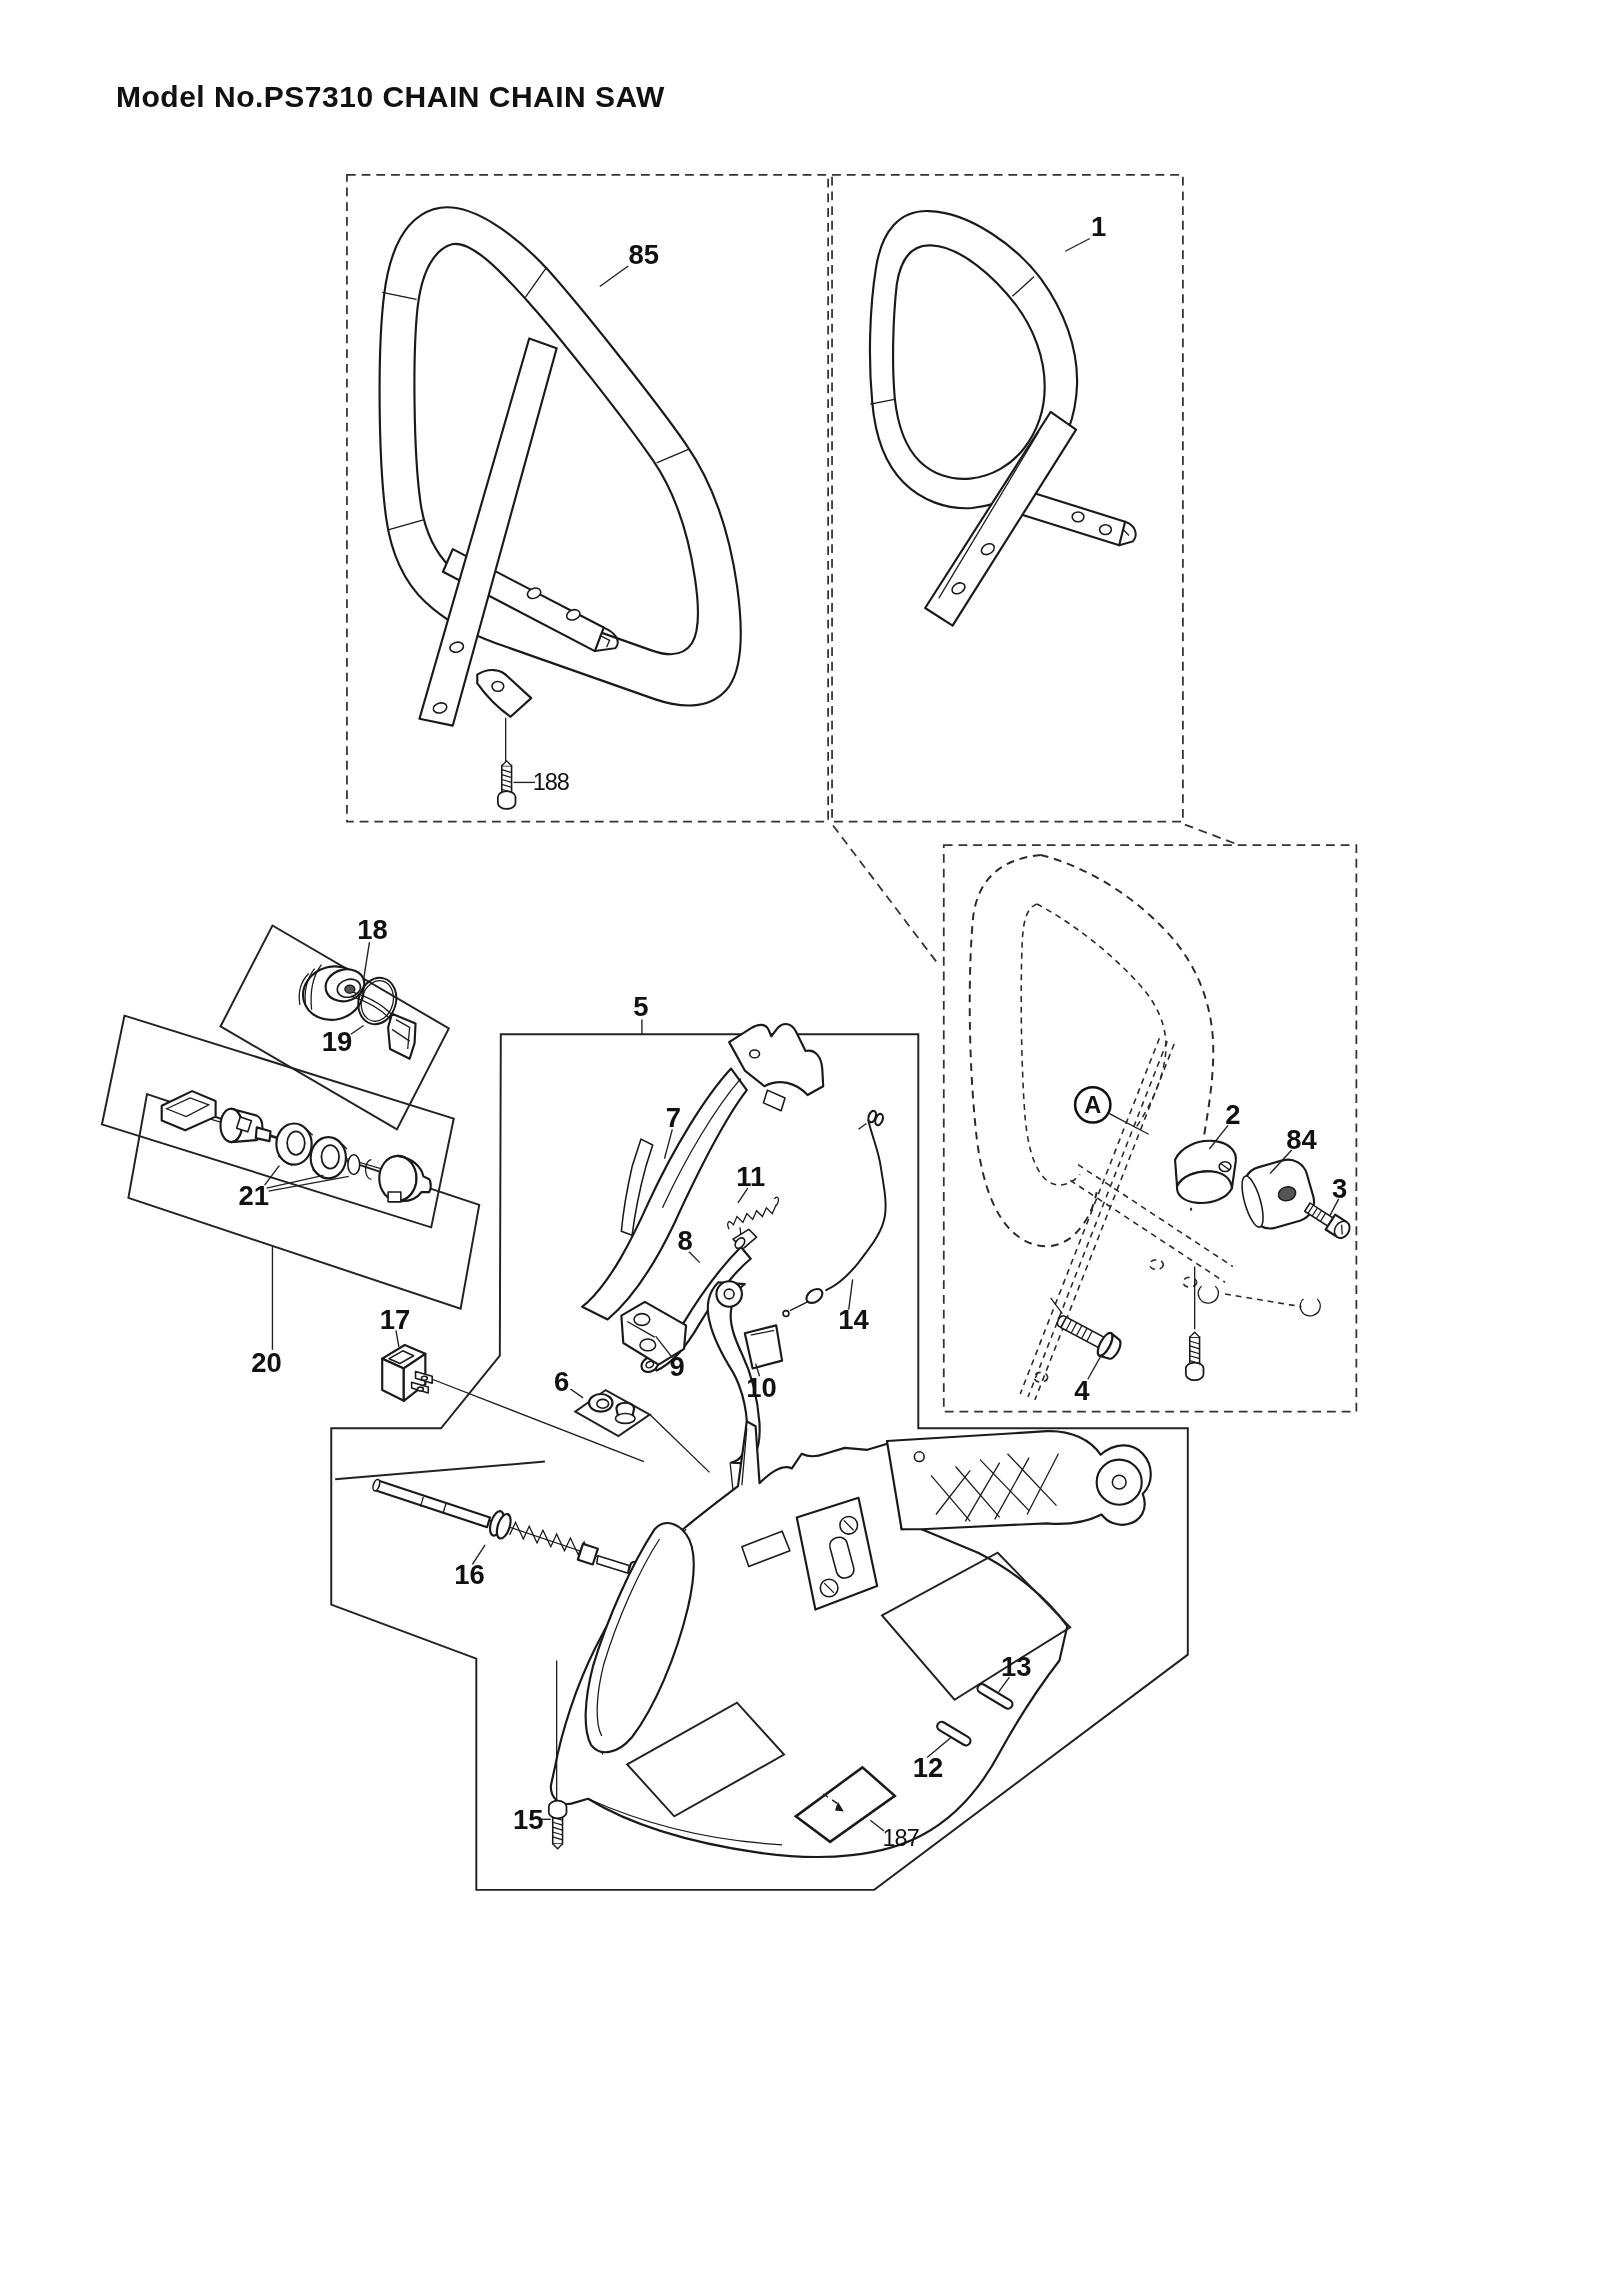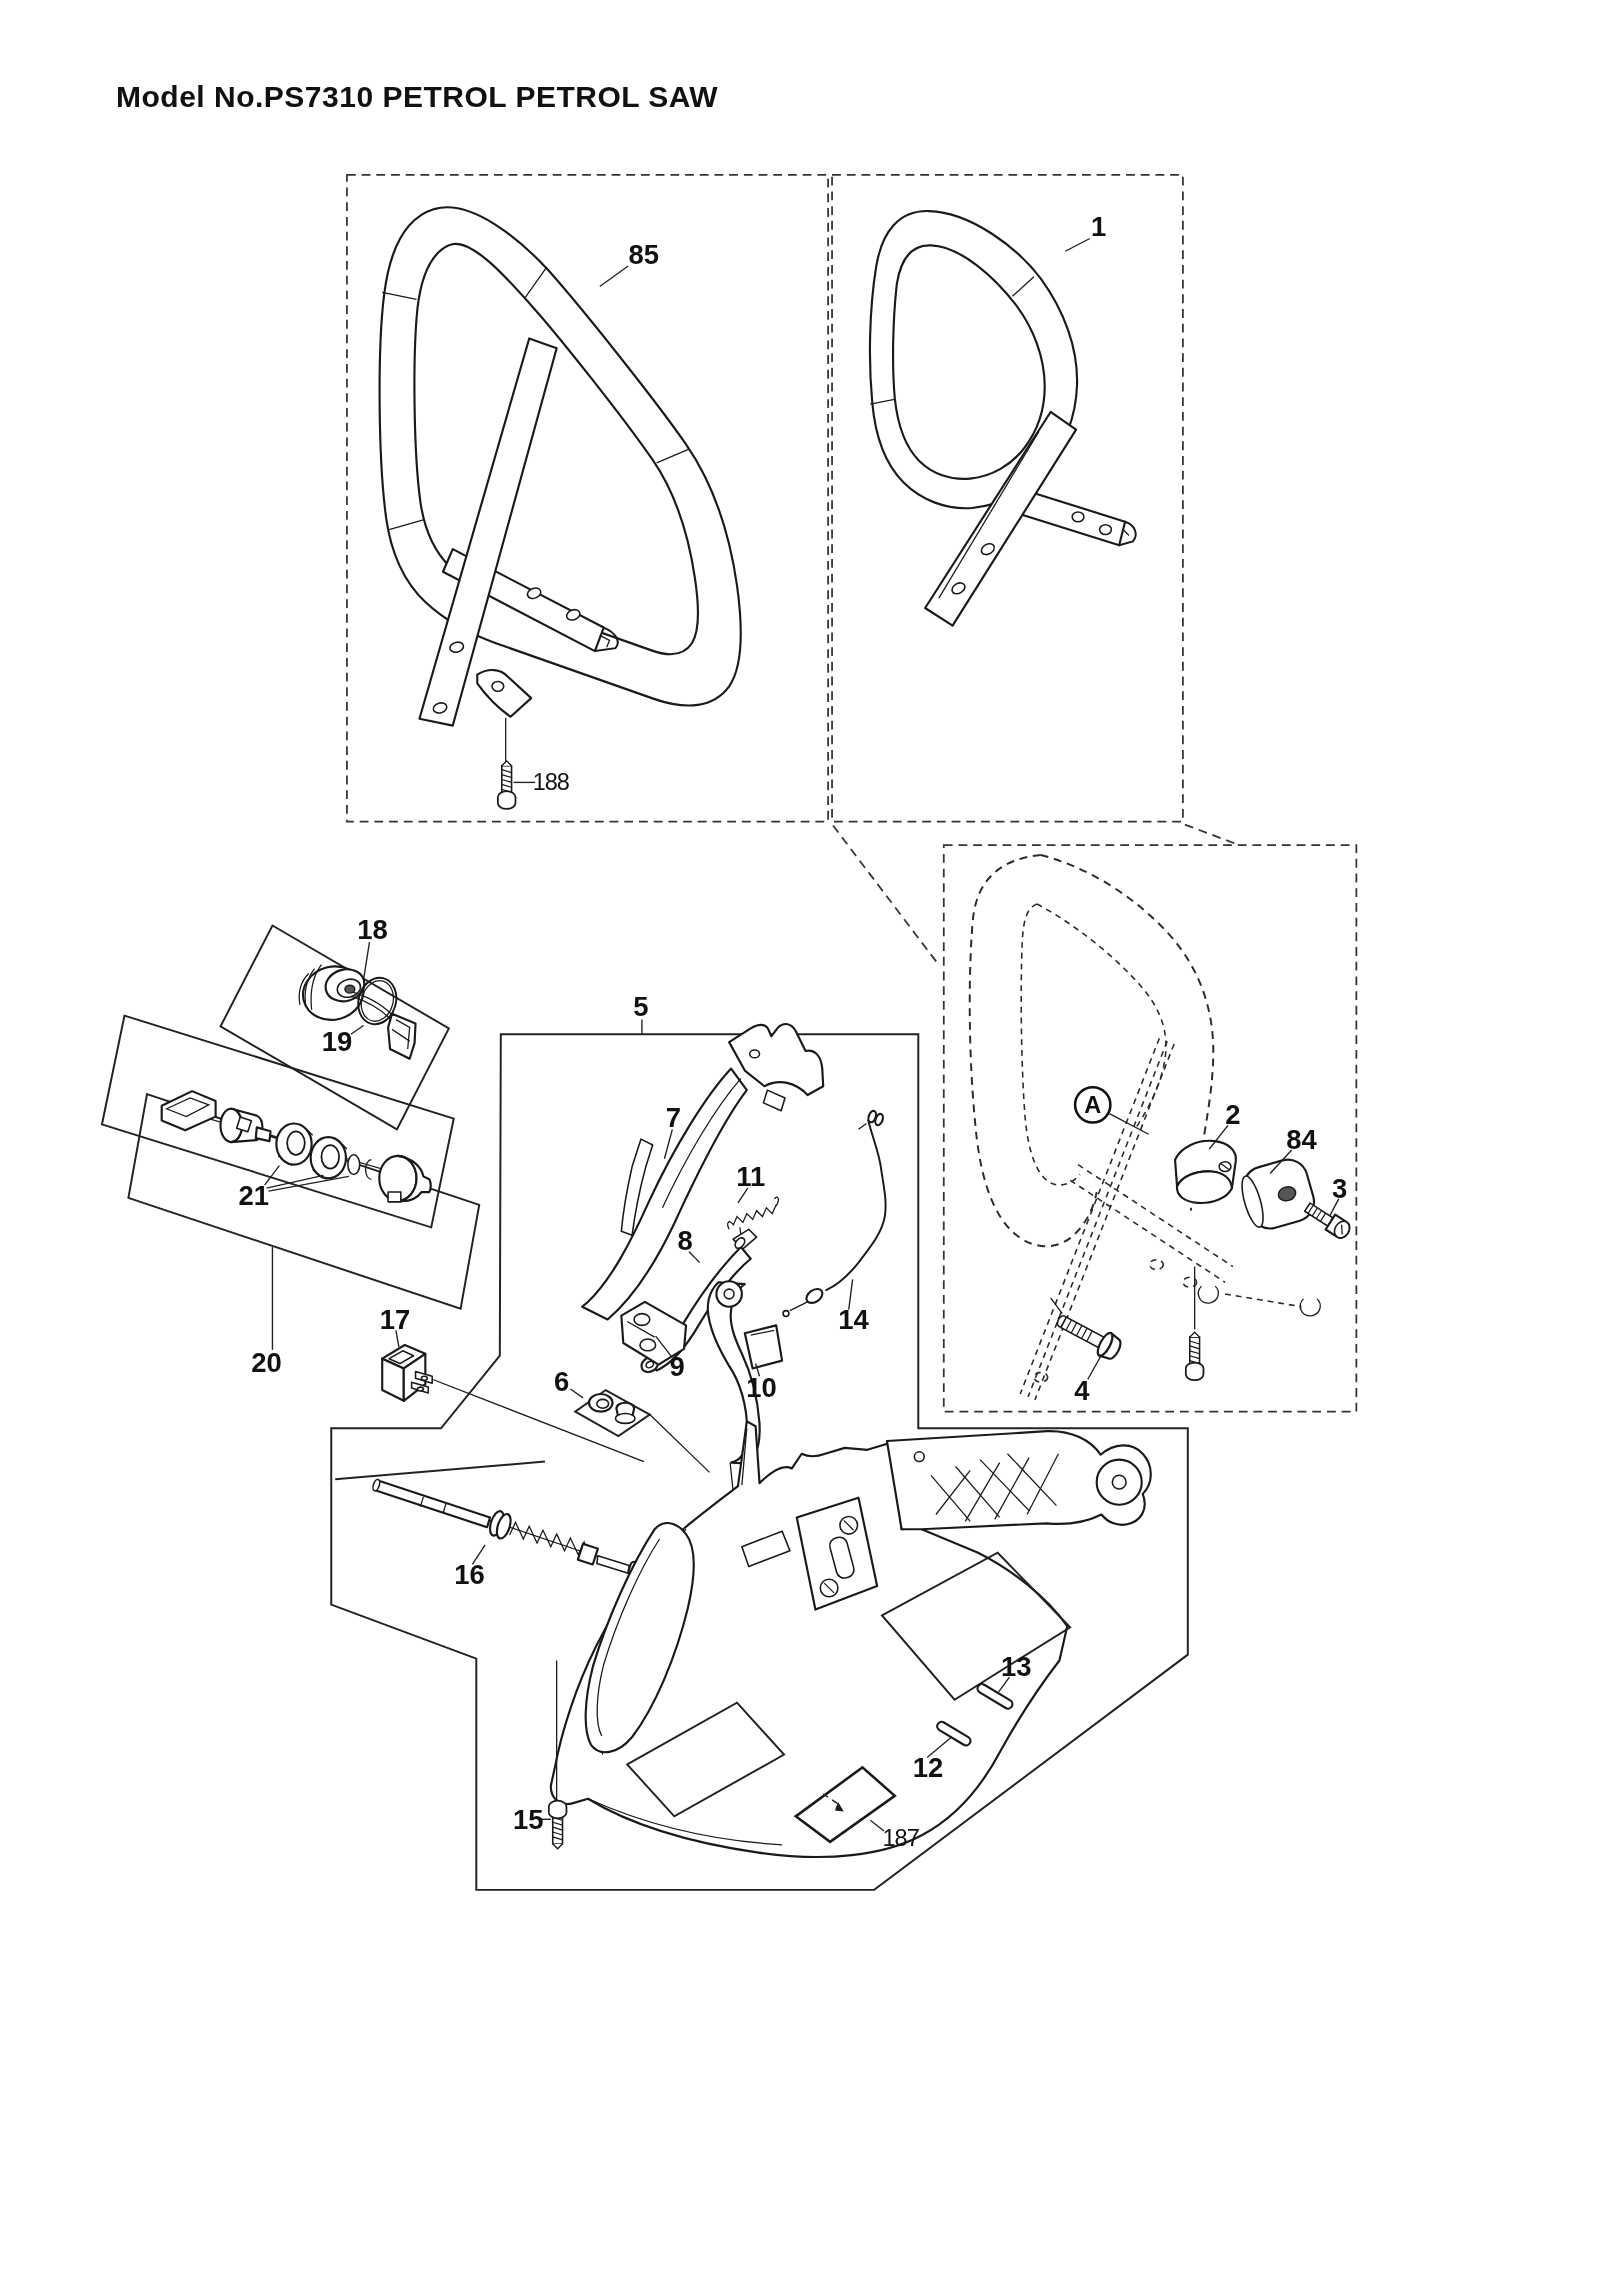--- a/index.html
+++ b/index.html
@@ -22,21 +22,21 @@
           text-anchor:middle;dominant-baseline:central;}
   .plabel.small{font-size:24px;font-weight:400;letter-spacing:-1px;}
   .plabel.circled{font-size:24px;font-weight:700;}
   .callout-circle{fill:#fff;stroke:#111;stroke-width:2.6;}
   .dark{fill:#555;stroke:#1a1a1a;stroke-width:1.5;}
 </style>
 </head>
 <body>
 
 <div id="page">
-  <div id="title">Model No.PS7310 PETROL PETROL SAW</div>
+  <div id="title">Model No.PS7310 CHAIN CHAIN SAW</div>
 
   <svg id="diagram-svg" width="1620" height="2293" viewBox="0 0 1653 2339">
 
     <g>
       <rect class="box-dash" x="354" y="178" width="491" height="660"></rect>
       <rect class="box-dash" x="849" y="178" width="358" height="660"></rect>
       <line class="box-dash" x1="850" y1="842" x2="957" y2="983"></line>
       <line class="box-dash" x1="1209" y1="841" x2="1262" y2="861"></line>
       <rect class="box-dash" x="963" y="862" width="421" height="578"></rect>
       <polygon class="box-solid" points="278,944 458,1049 405,1152 225,1047"></polygon>

